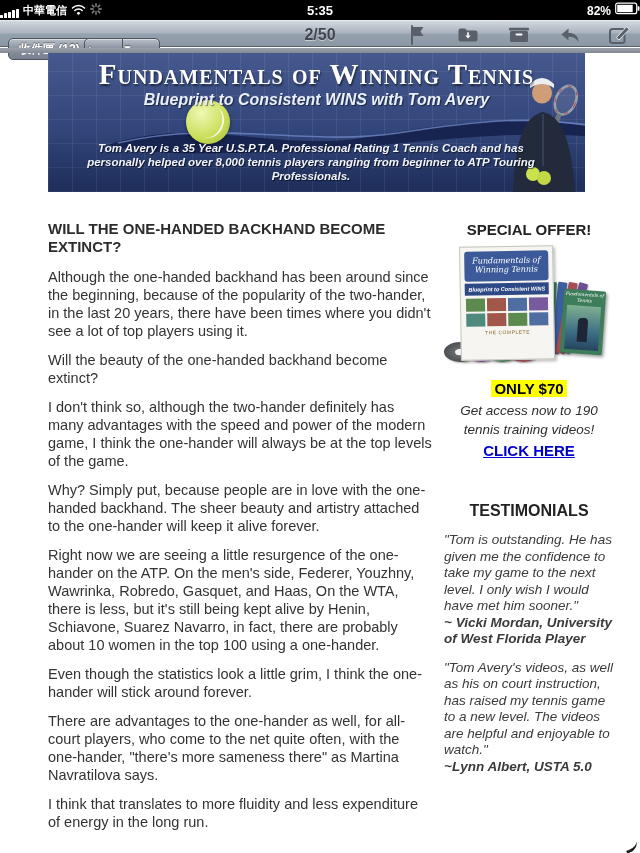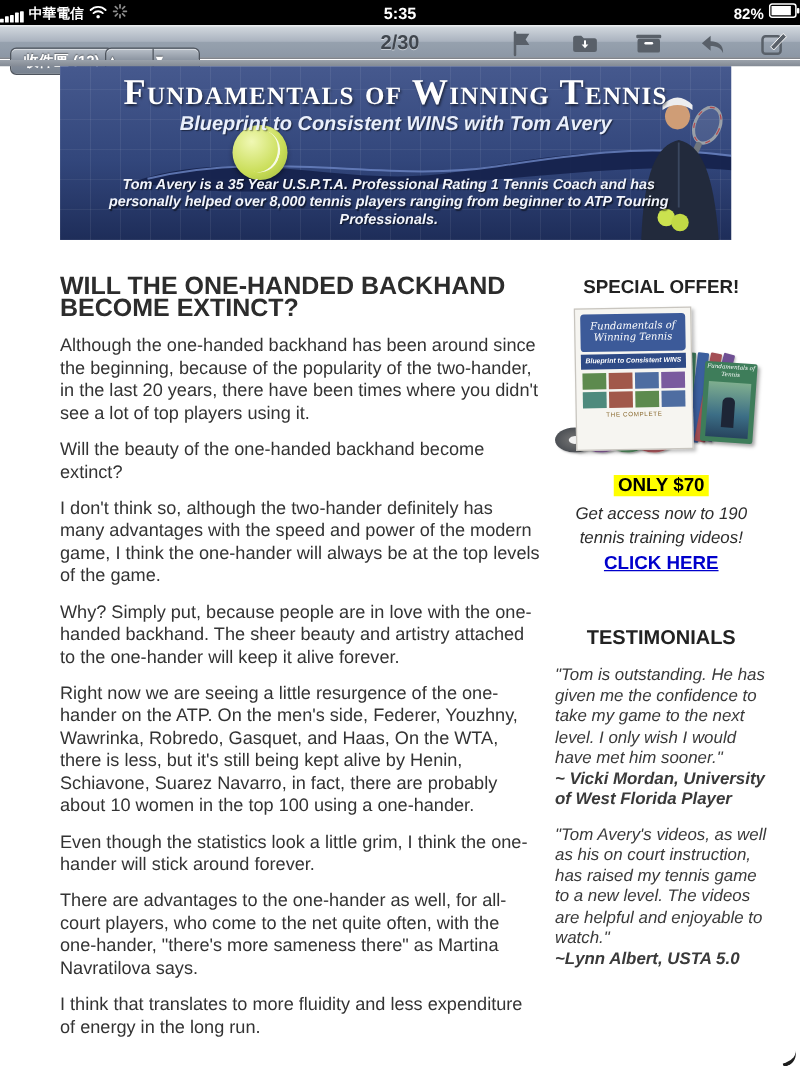--- a/index.html
+++ b/index.html
@@ -60,21 +60,21 @@
   .ball{position:absolute;left:138px;top:47px;width:44px;height:44px;border-radius:50%;
     background:radial-gradient(circle at 35% 30%,#f0f8b4,#c9dd57 60%,#9cb83a);
     box-shadow:0 2px 4px rgba(0,0,0,.4);}
   .ball::after{content:"";position:absolute;left:6px;top:4px;width:30px;height:34px;
     border-radius:50%;border-right:2px solid rgba(255,255,255,.85);transform:rotate(18deg);}
   .coach{position:absolute;right:0;bottom:0;}
 
   
   .article{position:absolute;left:48px;top:220px;width:384px;color:#333;
     font-size:14.5px;line-height:18px;}
-  .article-heading{font-size:20px;line-height:18px;font-weight:bold;color:#2c2c2c;
+  .article-heading{font-size:15px;line-height:18px;font-weight:bold;color:#2c2c2c;
     margin:0 0 12px 0;}
   .article p{margin:0 0 11px 0;}
 
   
   .sidebar{position:absolute;left:444px;top:221px;width:170px;text-align:center;color:#222;}
   .offer-heading{font-weight:bold;font-size:15px;}
   .product{position:relative;width:170px;height:133px;margin:6px 0 3px;}
   .pbox{position:absolute;left:16px;top:2px;width:92px;height:112px;background:#f6f5f1;
     border:1px solid #c8c5bf;box-shadow:2px 2px 3px rgba(0,0,0,.25);transform:rotate(-1deg);}
   .pbox-title{margin:4px 4px 2px;height:30px;background:#3c5a99;border-radius:3px;
@@ -170,21 +170,21 @@
     </span>
   </div>
 </div>
 
 <div class="toolbar">
   <div class="tb-btn back-btn">收件匣 (12)</div>
   <div class="tb-btn seg">
     <div class="half">▲</div>
     <div class="half">▼</div>
   </div>
-  <div class="counter">2/30</div>
+  <div class="counter">2/50</div>
 
   <div class="icon-btn" style="left:404px">
     <svg viewBox="0 0 24 24">
       <path d="M7 21 V3" stroke="#596069" stroke-width="2" fill="none" stroke-linecap="round"></path>
       <path d="M7 4 H18.5 L15.5 8.5 L18.5 13 H7 Z" fill="#596069"></path>
       </svg>
   </div>
   <div class="icon-btn" style="left:455px">
     <svg viewBox="0 0 24 24">
       <path d="M2.5 7.5 Q2.5 5.5 4.5 5.5 H9 L11 7.5 H19.5 Q21.5 7.5 21.5 9.5 V16.5 Q21.5 18.5 19.5 18.5 H4.5 Q2.5 18.5 2.5 16.5 Z" fill="#596069"></path>

